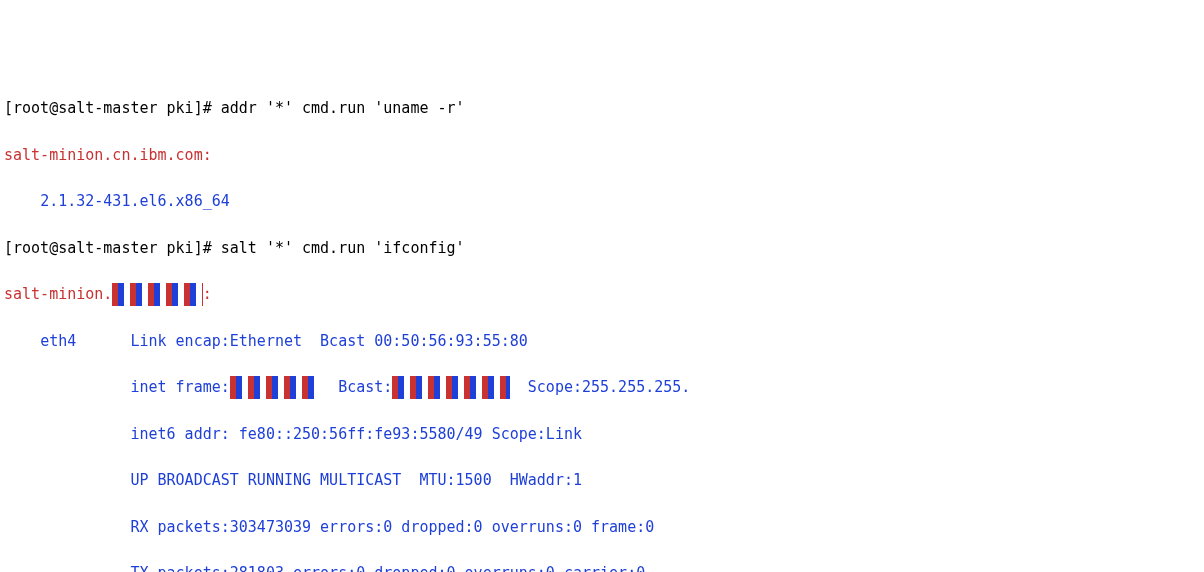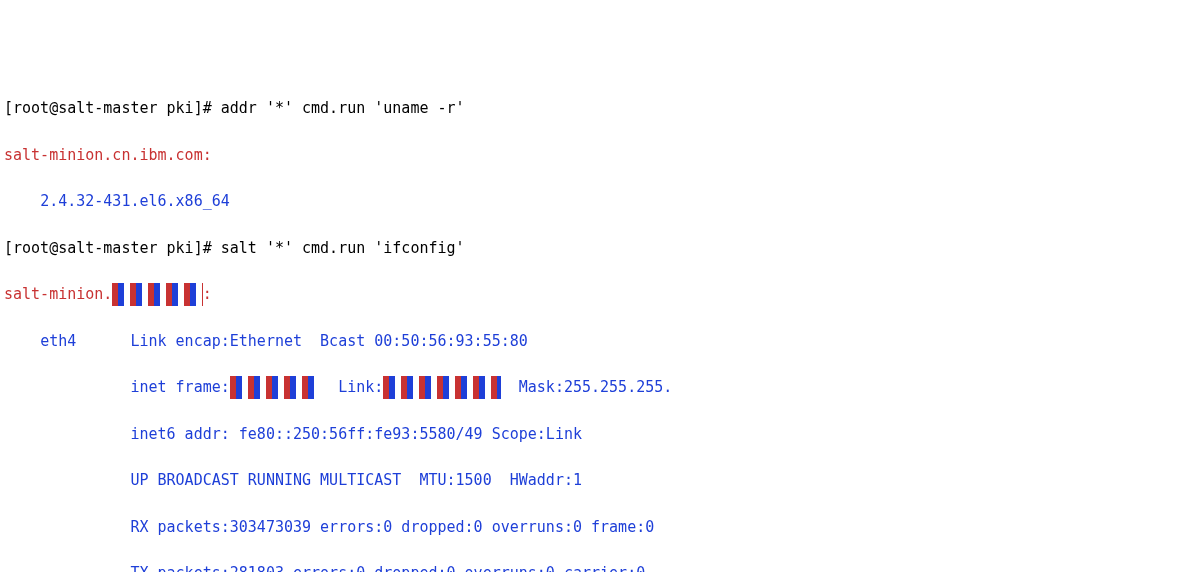--- a/index.html
+++ b/index.html
@@ -22,25 +22,25 @@
   }
   .line { display: block; }
 </style>
 </head>
 <body>
 
 
 
 <span class="line"><span>[root@salt-master pki]# </span><span>addr '*' cmd.run 'uname -r'</span></span>
 <span class="line red">salt-minion.cn.ibm.com:</span>
-<span class="line blue">    <span>2.4.32-431.el6.x86_64</span></span>
+<span class="line blue">    <span>2.1.32-431.el6.x86_64</span></span>
 <span class="line"><span>[root@salt-master pki]# </span><span>salt '*' cmd.run 'ifconfig'</span></span>
 <span class="line red"><span>salt-minion.</span><span class="redacted">** *** ***</span><span>:</span></span>
 <span class="line blue">    <span>eth4</span>      <span>Link encap:Ethernet  Bcast 00:50:56:93:55:80</span></span>
-<span class="line blue">              <span>inet frame:</span><span class="redacted">* ** *** *</span><span>  Link:</span><span class="redacted">*.***.***.***</span><span>  Mask:255.255.255.</span></span>
+<span class="line blue">              <span>inet frame:</span><span class="redacted">* ** *** *</span><span>  Bcast:</span><span class="redacted">*.***.***.***</span><span>  Scope:255.255.255.</span></span>
 <span class="line blue">              <span>inet6 addr: fe80::250:56ff:fe93:5580/49 Scope:Link</span></span>
 <span class="line blue">              <span>UP BROADCAST RUNNING MULTICAST  MTU:1500  HWaddr:1</span></span>
 <span class="line blue">              <span>RX packets:303473039 errors:0 dropped:0 overruns:0 frame:0</span></span>
 <span class="line blue">              <span>TX packets:281803 errors:0 dropped:0 overruns:0 carrier:0</span></span>
 
 
 
 
 
 

